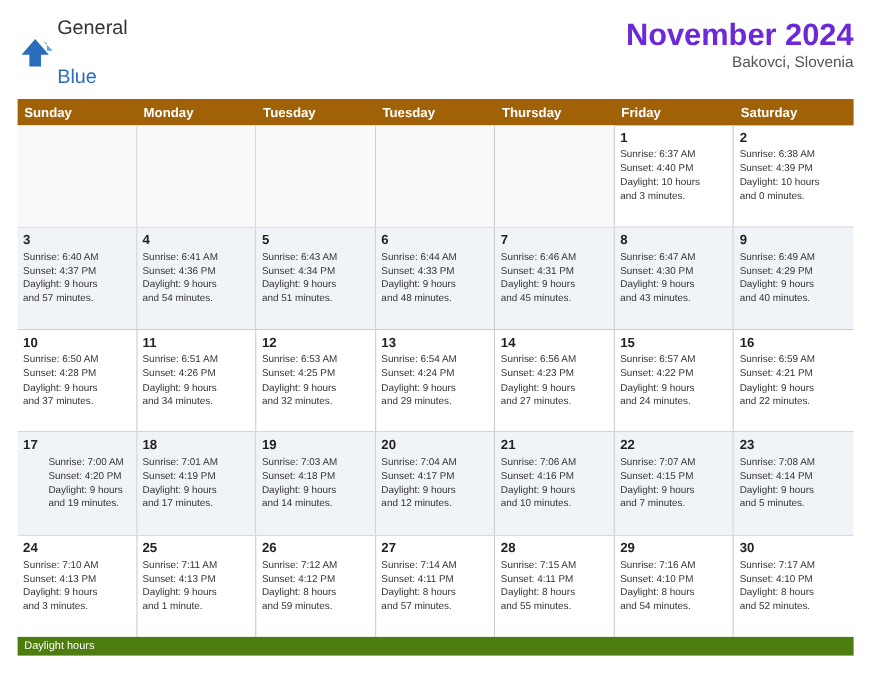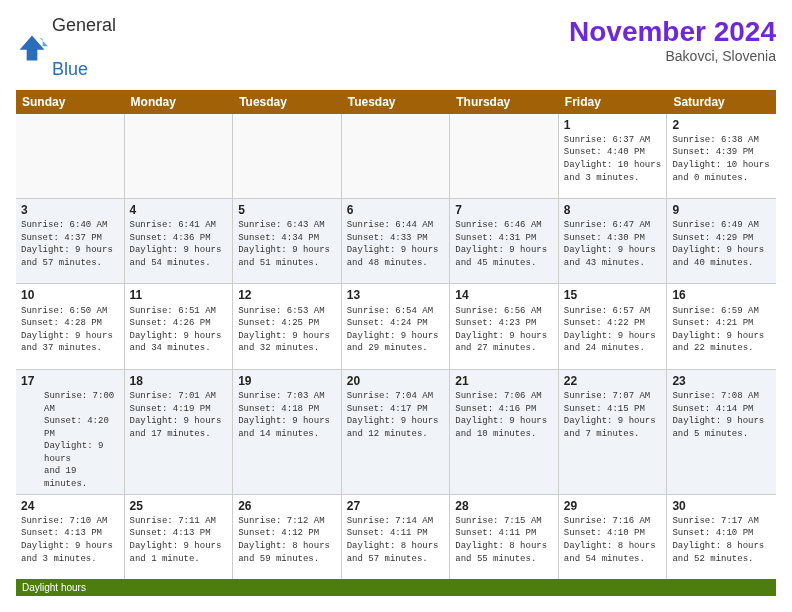--- a/index.html
+++ b/index.html
@@ -99,21 +99,20 @@
       font-size: 12px;
       font-weight: bold;
       color: #222;
       display: block;
       margin-bottom: 1px;
     }
     .cell-info {
       font-size: 9px;
       color: #333;
       line-height: 1.4;
-      font-family: Liberation Mono, monospace;
     }
     .footer-bar {
       background: #4d7c0f;
       color: #fff;
       font-size: 10px;
       padding: 3px 6px;
       text-align: left;
     }
   </style>
 </head>

